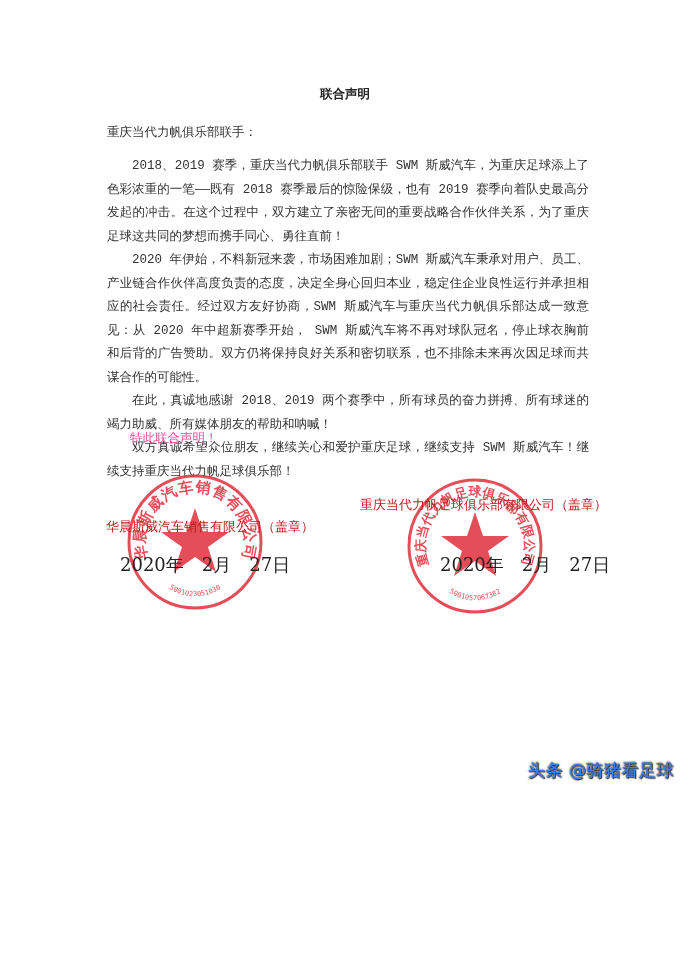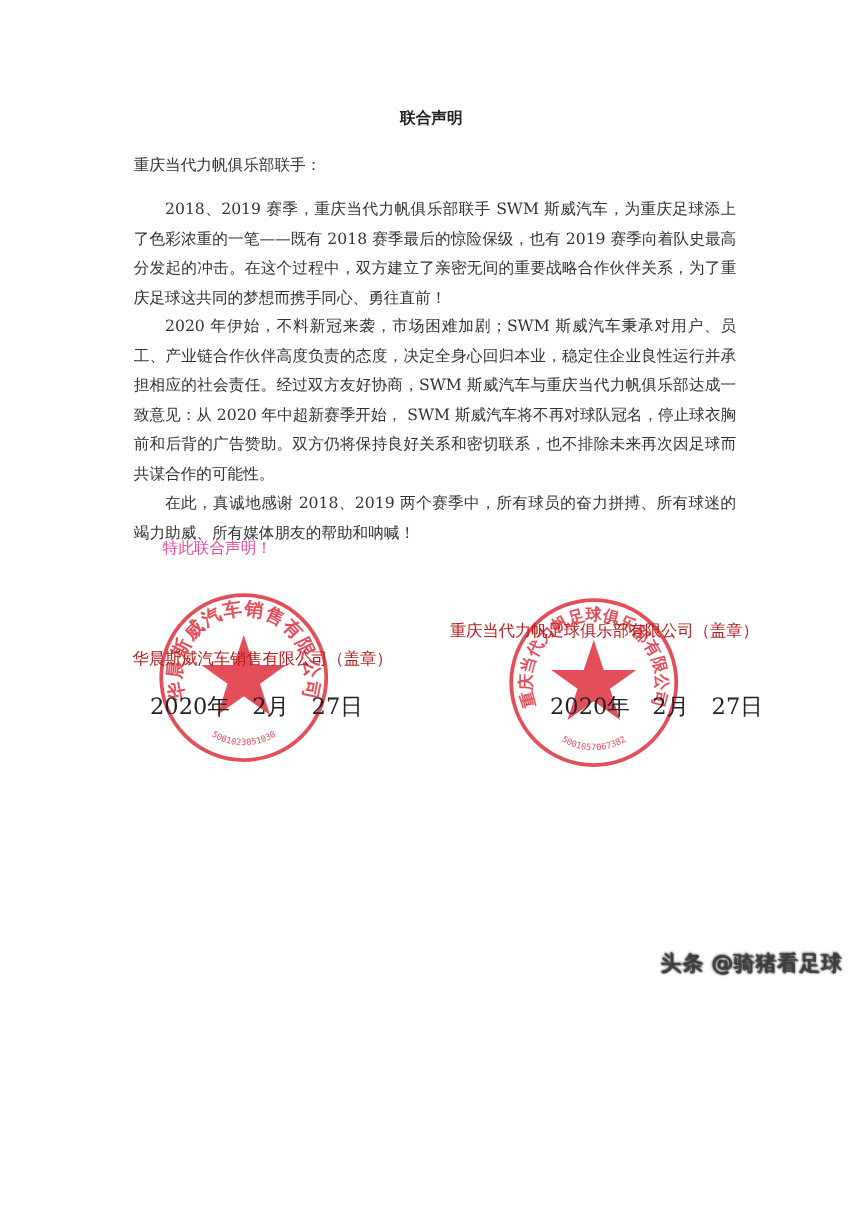--- a/index.html
+++ b/index.html
@@ -3,43 +3,44 @@
 <meta charset="utf-8">
 <style>
   html, body { margin: 0; padding: 0; background: #ffffff; }
   body { width: 690px; height: 976px; position: relative; overflow: hidden;
          font-family: "DejaVu Serif", "Liberation Serif", serif; color: #333; }
   .page { position: absolute; left: 0; top: 0; width: 690px; height: 796px; background: #fff; }
   .title { position: absolute; left: 0; width: 690px; top: 86px; text-align: center;
            font-family: "DejaVu Sans", sans-serif; font-weight: bold; font-size: 12.5px; color: #222; }
   .greeting { position: absolute; left: 107px; top: 124px; font-size: 12.5px; color: #333; }
   .body-text { position: absolute; left: 107px; width: 482px; top: 155px;
-               font-size: 12.5px; line-height: 23.5px; color: #333; text-align: justify; }
+               font-size: 12.5px; line-height: 23.5px; color: #333; text-align: justify; font-family: Liberation Mono, monospace; }
   .body-text p { margin: 0; text-indent: 2em; }
   .closing { position: absolute; left: 130px; top: 430px; font-size: 12.5px; color: #ec4899; }
   .sig { position: absolute; font-size: 13px; color: #b91c1c; z-index: 2; white-space: nowrap; }
   .date { position: absolute; font-size: 18px; color: #222; z-index: 2; white-space: nowrap; }
   .stamp { position: absolute; width: 140px; height: 140px; z-index: 1; opacity: 0.85; }
   .watermark { position: absolute; right: 16px; bottom: 14px; font-family: "DejaVu Sans", sans-serif;
-               font-size: 17px; color: #404040; letter-spacing: 0.5px;
+               font-size: 17px; color: #3b82f6; letter-spacing: 0.5px;
                text-shadow: 0 0 2px #333, 0 0 2px #333, 1px 1px 1px #222; }
 </style>
 </head>
 <body>
 
 <div class="page">
 
   <div class="title">联合声明</div>
 
   <div class="greeting">重庆当代力帆俱乐部联手：</div>
 
   <div class="body-text">
     <p>2018、2019 赛季，重庆当代力帆俱乐部联手 SWM 斯威汽车，为重庆足球添上了色彩浓重的一笔——既有 2018 赛季最后的惊险保级，也有 2019 赛季向着队史最高分发起的冲击。在这个过程中，双方建立了亲密无间的重要战略合作伙伴关系，为了重庆足球这共同的梦想而携手同心、勇往直前！</p>
     <p>2020 年伊始，不料新冠来袭，市场困难加剧；SWM 斯威汽车秉承对用户、员工、产业链合作伙伴高度负责的态度，决定全身心回归本业，稳定住企业良性运行并承担相应的社会责任。经过双方友好协商，SWM 斯威汽车与重庆当代力帆俱乐部达成一致意见：从 2020 年中超新赛季开始， SWM 斯威汽车将不再对球队冠名，停止球衣胸前和后背的广告赞助。双方仍将保持良好关系和密切联系，也不排除未来再次因足球而共谋合作的可能性。</p>
     <p>在此，真诚地感谢 2018、2019 两个赛季中，所有球员的奋力拼搏、所有球迷的竭力助威、所有媒体朋友的帮助和呐喊！</p>
+    <p>双方真诚希望众位朋友，继续关心和爱护重庆足球，继续支持 SWM 斯威汽车！继续支持重庆当代力帆足球俱乐部！</p>
   </div>
 
   <div class="closing">特此联合声明！</div>
 
   <svg class="stamp" style="left:125px; top:472px;" viewBox="0 0 140 140">
     <defs>
       <path id="arcL" d="M 22 84 A 50 50 0 1 1 118 84"></path>
       <path id="arcLb" d="M 34 108 A 48 48 0 0 0 106 108"></path>
     </defs>
     <circle cx="70" cy="70" r="66" fill="none" stroke="#e0303c" stroke-width="3"></circle>

